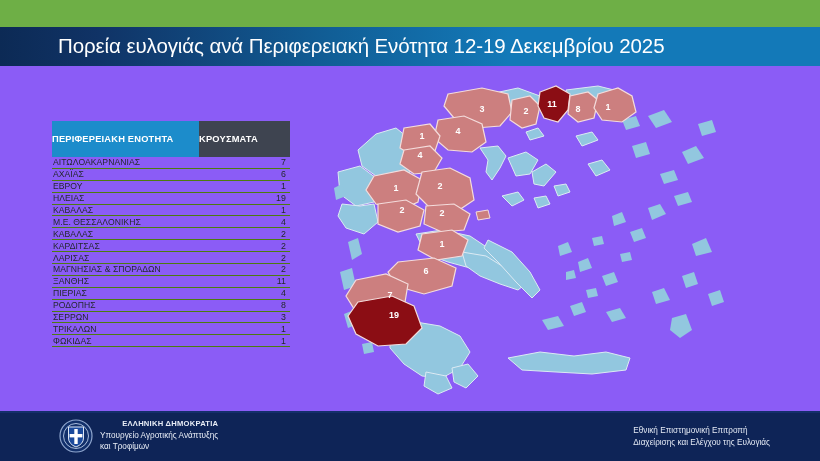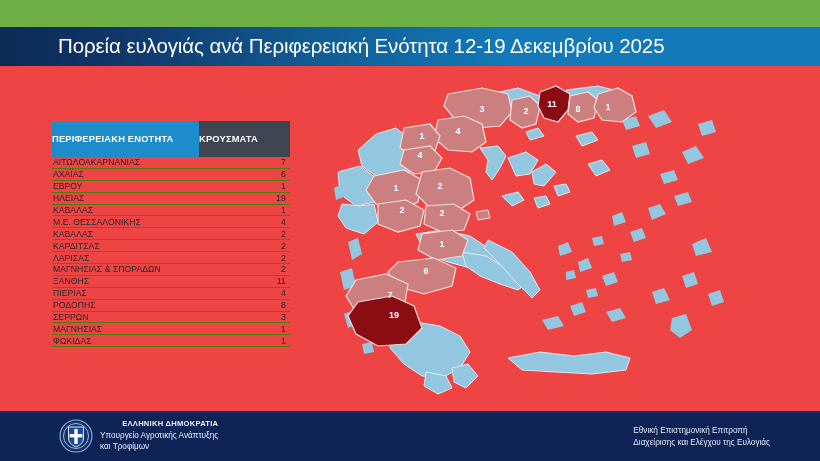--- a/index.html
+++ b/index.html
@@ -3,21 +3,21 @@
 <meta charset="utf-8">
 <style>
   html,body{margin:0;padding:0;}
   body{
     width:820px;height:461px;
     background:#ffffff;
     font-family:"Liberation Sans","DejaVu Sans",sans-serif;
     overflow:hidden;
     position:relative;
   }
-  .page{position:relative;width:820px;height:461px;overflow:hidden;background:#ef4444;}
+  .page{position:relative;width:820px;height:461px;overflow:hidden;background:#8b5cf6;}
 
   
   .greenbar{
     position:absolute;left:0;top:0;width:820px;height:27px;
     background:#6EAF46;
   }
   .titlebar{
     position:absolute;left:0;top:27px;width:820px;height:39px;
     background:linear-gradient(to right,#0C2A55 0%,#103366 12%,#115E96 40%,#1379B8 62%,#1379B8 100%);
     display:flex;align-items:center;
@@ -156,21 +156,21 @@
           </tr>
           <tr>
             <td>ΡΟΔΟΠΗΣ</td>
             <td class="num">8</td>
           </tr>
           <tr>
             <td>ΣΕΡΡΩΝ</td>
             <td class="num">3</td>
           </tr>
           <tr>
-            <td>ΜΑΓΝΗΣΙΑΣ</td>
+            <td>ΤΡΙΚΑΛΩΝ</td>
             <td class="num">1</td>
           </tr>
           <tr>
             <td>ΦΩΚΙΔΑΣ</td>
             <td class="num">1</td>
           </tr>
         </tbody>
     </table>
   </div>
 

